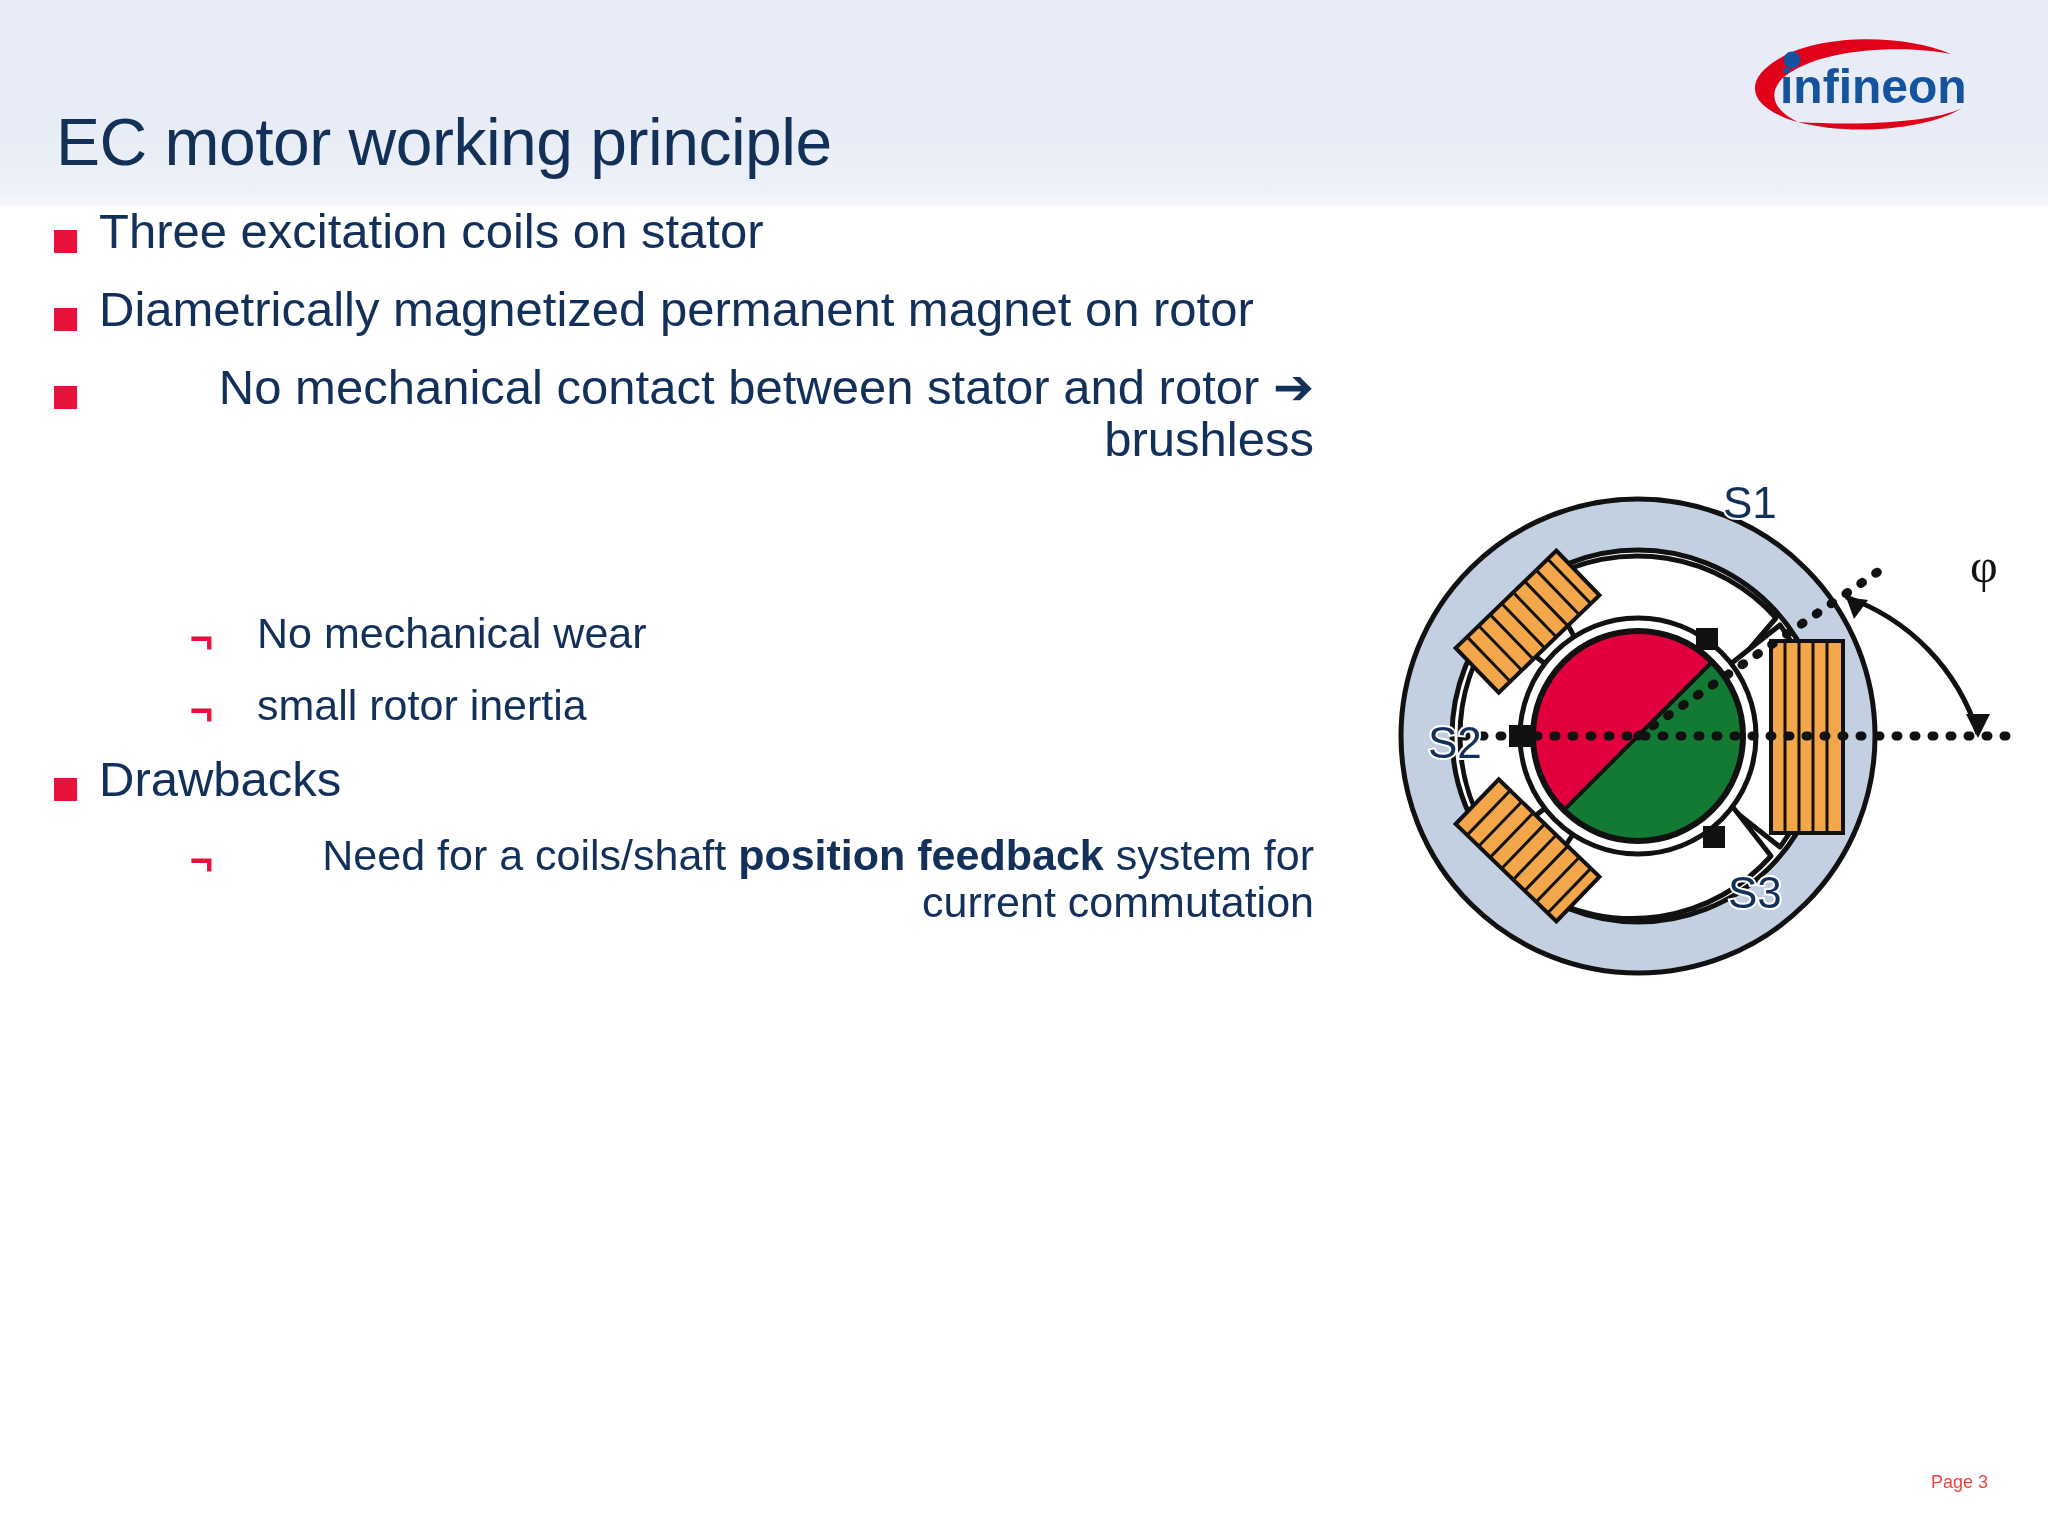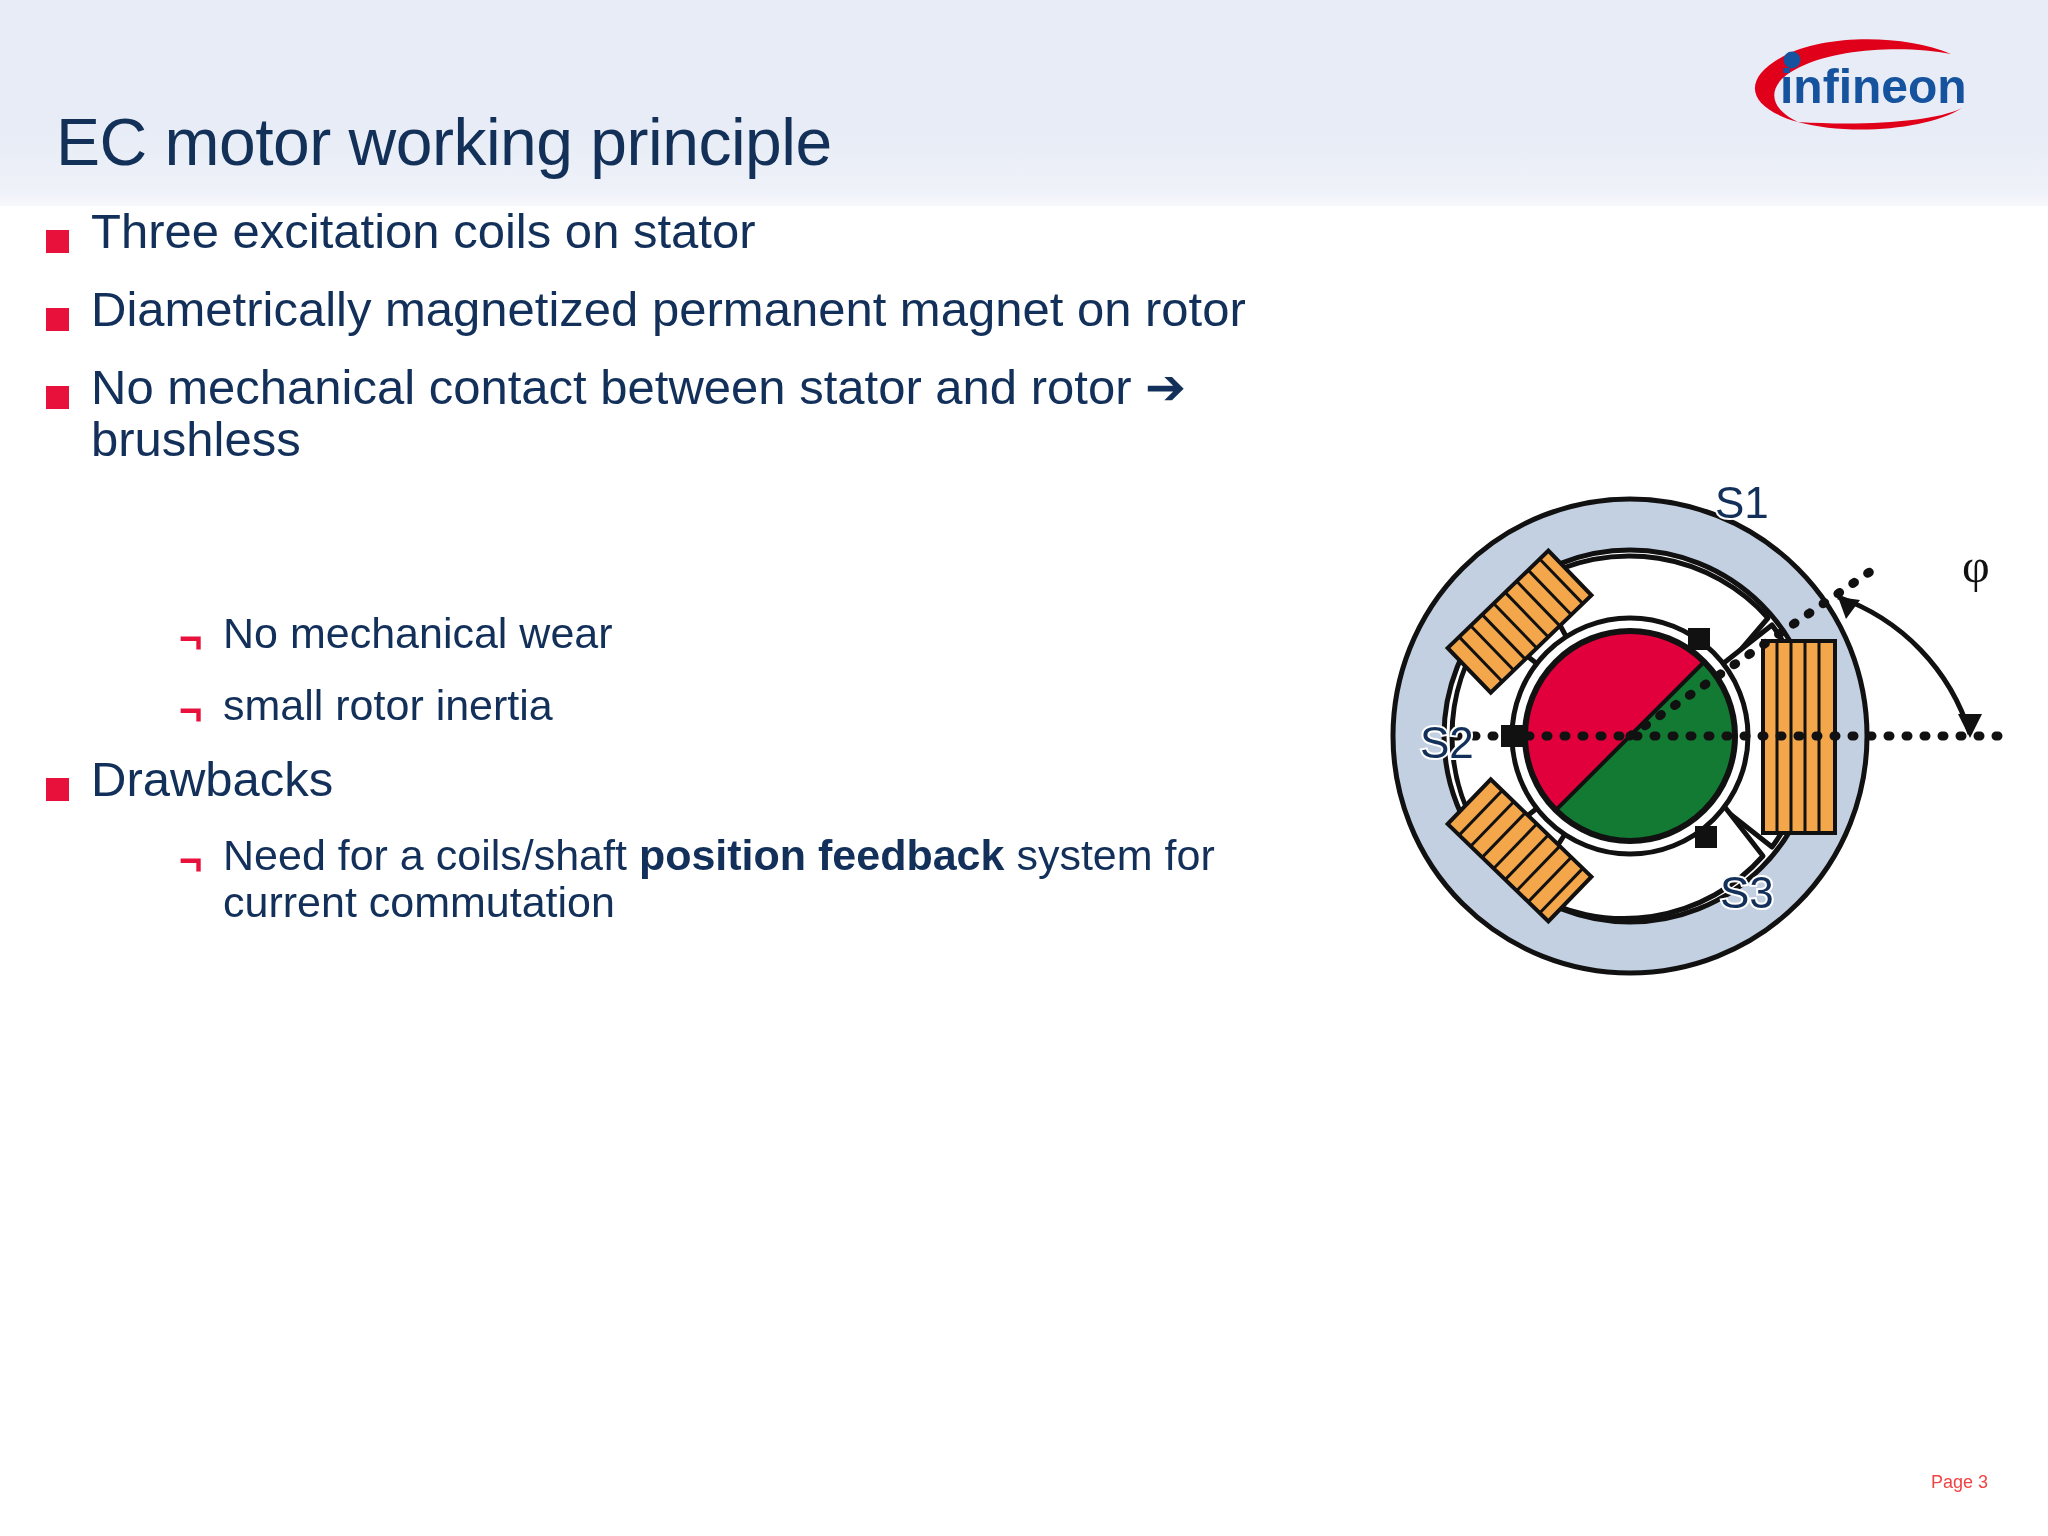--- a/index.html
+++ b/index.html
@@ -41,23 +41,24 @@
     right: 60px;
     top: 30px;
     width: 250px;
     height: 100px;
   }
   #logo svg { display: block; width: 250px; height: 100px; }
 
   
   #content {
     position: absolute;
-    left: 0; top: 206px;
+    left: 8px; top: 206px;
     width: 1824px;
     height: 1280px;
+    text-align: right;
   }
 
   .bullet-list { position: absolute; left: 46px; top: 0; width: 1260px; }
 
   .l1 {
     display: flex;
     align-items: flex-start;
     margin-bottom: 26px;
   }
   .l1 .marker {
@@ -88,20 +89,21 @@
     font-size: 40px;
     line-height: 1;
     color: #e8113c;
     font-weight: 700;
   }
   .l2 .text {
     font-size: 43px;
     line-height: 1.11;
     color: #12305a;
     font-weight: 400;
+    margin-left: 26px;
   }
   .l2 .text b { font-weight: 700; }
 
   .spacer-gap { height: 118px; }
 
   
   #motor-figure {
     position: absolute;
     left: 1368px;
     top: 180px;

